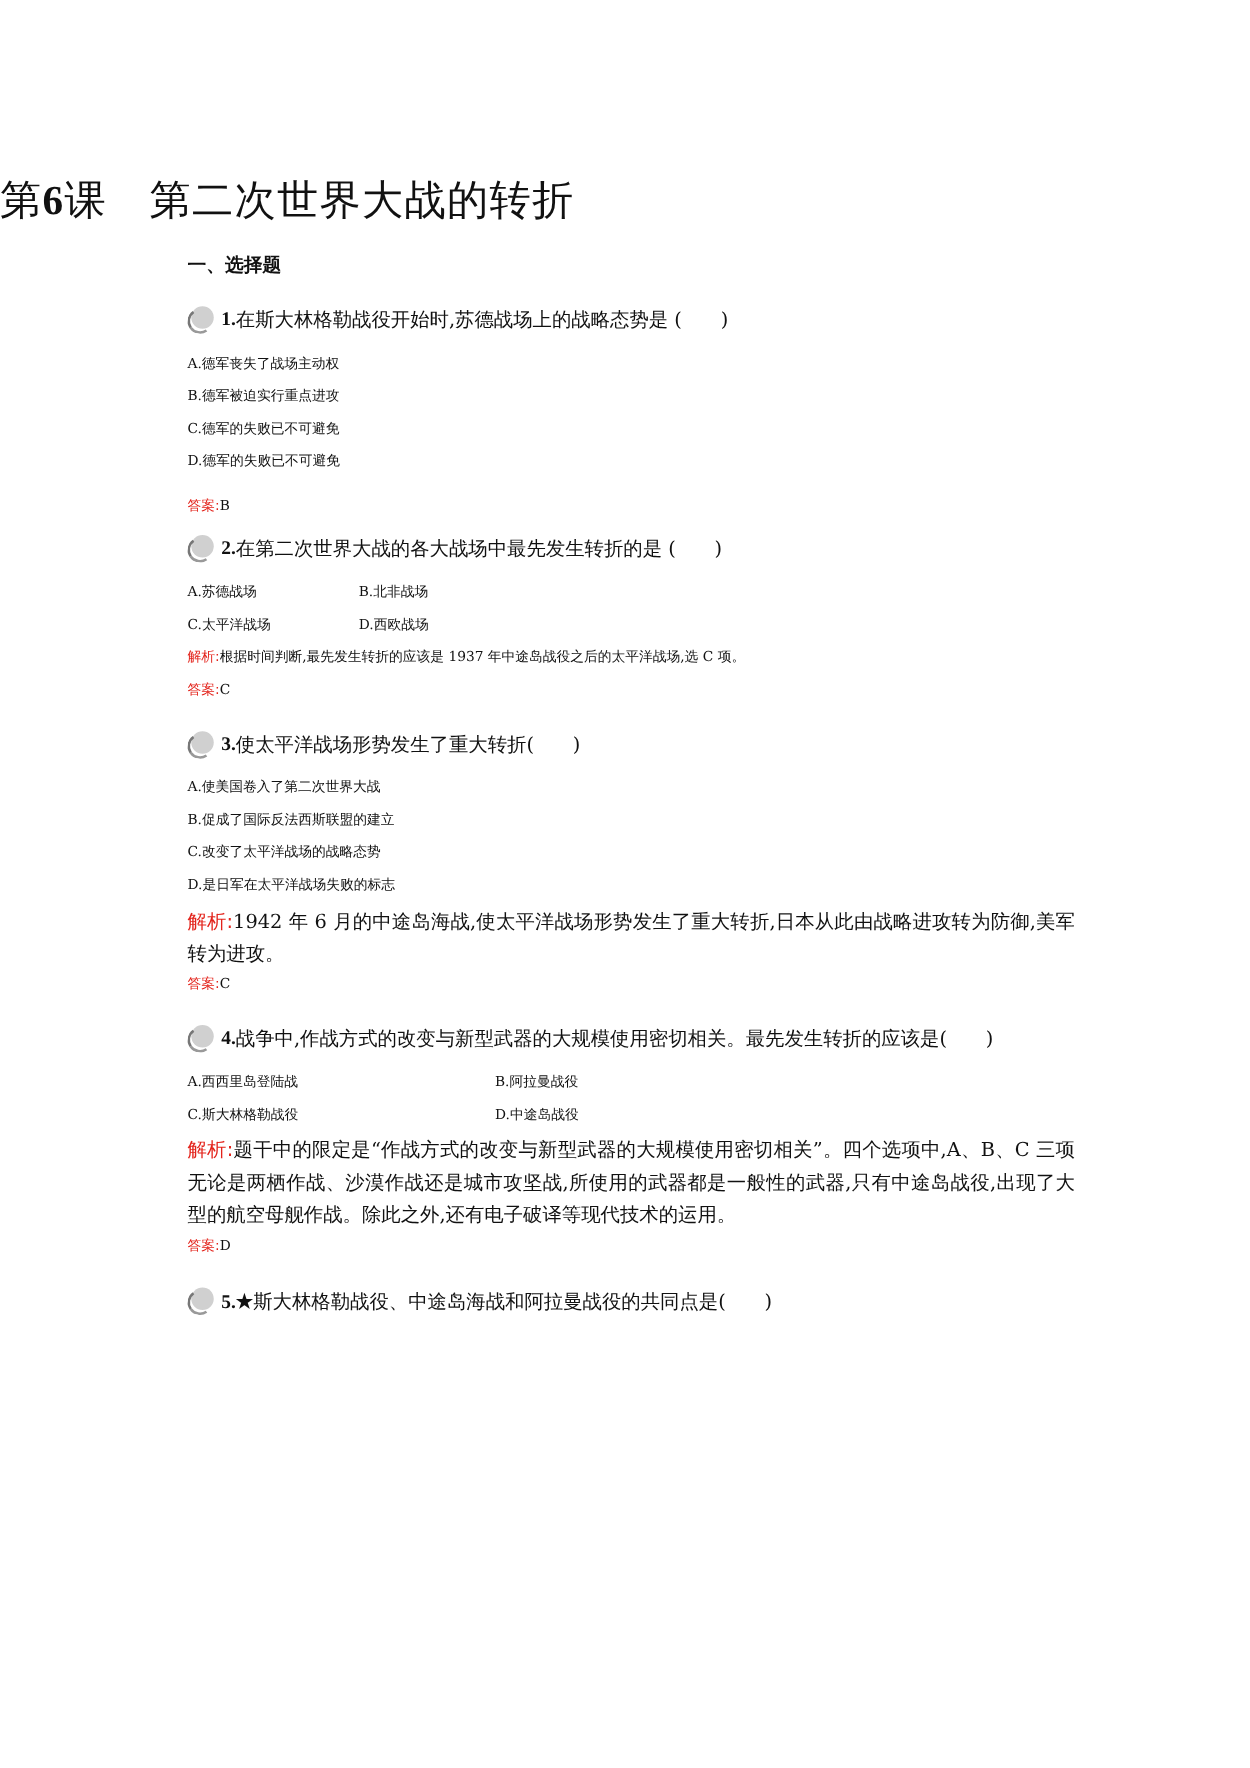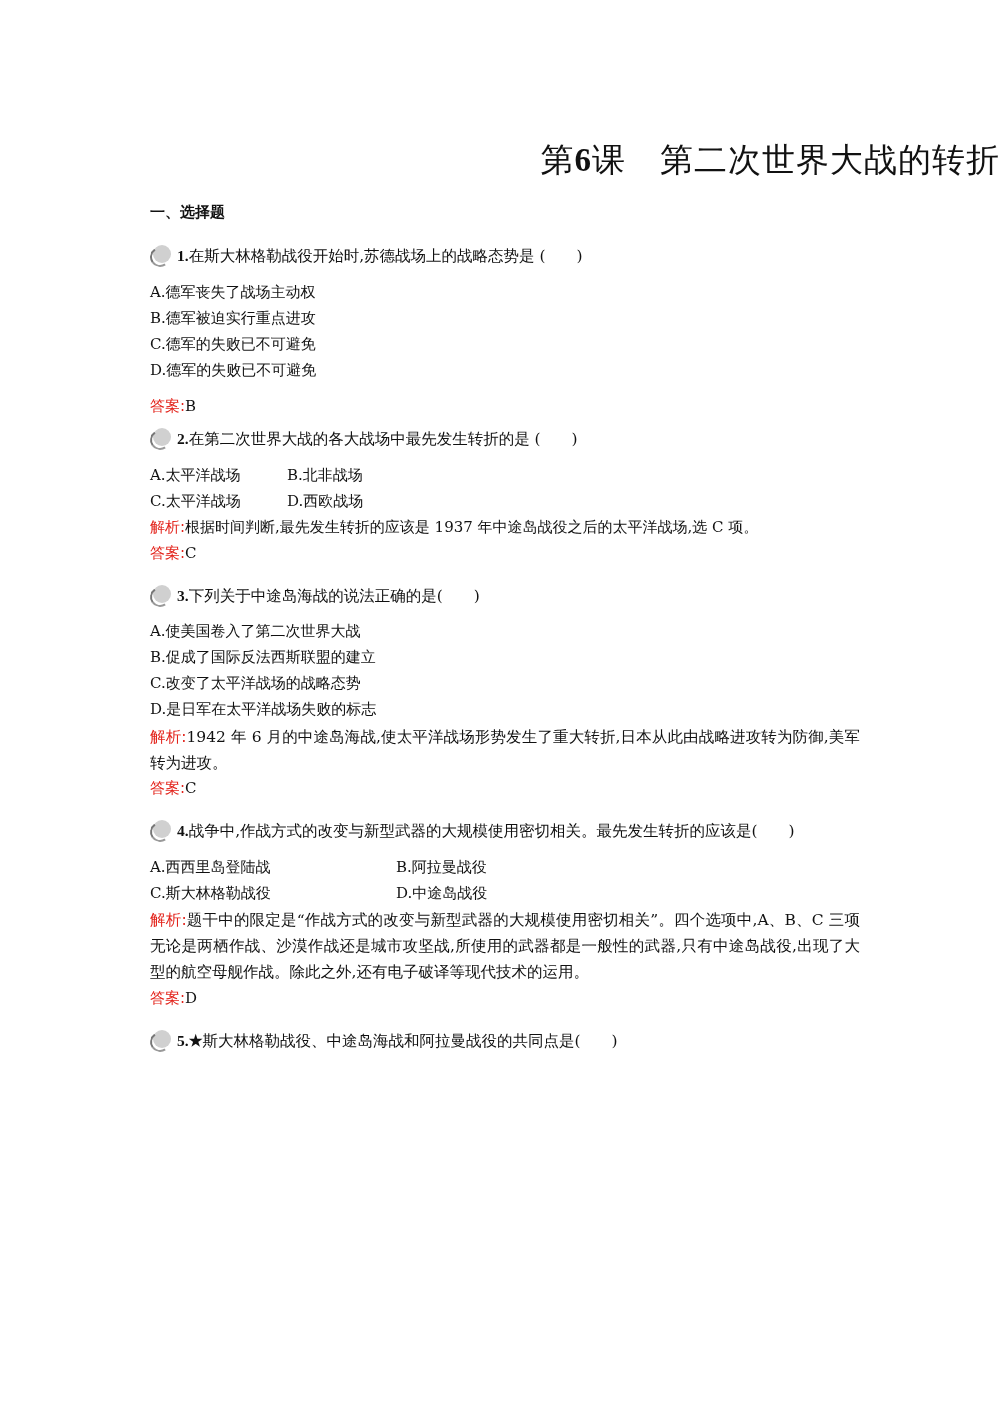--- a/index.html
+++ b/index.html
@@ -1,25 +1,25 @@
 <!DOCTYPE html>
 <html><head>
 <meta charset="utf-8">
 <style>
   html, body { margin:0; padding:0; background:#fff; }
   body { width:1000px; height:1414px; position:relative; font-family:"DejaVu Serif","Liberation Serif",serif; color:#111; }
-  .title { position:absolute; top:138px; left:0; width:1000px; text-align:right; font-family:"DejaVu Sans","Liberation Sans",sans-serif; font-size:33px; letter-spacing:1px; }
+  .title { position:absolute; top:138px; left:0; width:1000px; text-align:left; font-family:"DejaVu Sans","Liberation Sans",sans-serif; font-size:33px; letter-spacing:1px; }
   .title .num { font-family:"Liberation Serif",serif; font-weight:bold; }
   .section { position:absolute; top:203px; left:150px; font-family:"DejaVu Sans","Liberation Sans",sans-serif; font-size:15px; font-weight:bold; }
   .q { position:absolute; left:150px; font-size:15.5px; display:flex; align-items:center; white-space:nowrap; }
   .q .b { font-weight:bold; font-family:"Liberation Serif",serif; }
   .circle { width:22px; height:22px; position:relative; margin-right:5px; }
   .circle::before { content:""; position:absolute; left:3px; top:0; width:18px; height:18px; border-radius:50%; background:#d0d0d0; }
   .circle::after { content:""; position:absolute; left:0; top:2px; width:20px; height:20px; border-radius:50%; border-left:2px solid #777; border-bottom:2px solid #999; border-top:2px solid transparent; border-right:2px solid transparent; box-sizing:border-box; transform:rotate(10deg); }
-  .line { position:absolute; left:150px; font-size:15px; white-space:nowrap; }
+  .line { position:absolute; left:150px; font-size:11px; white-space:nowrap; }
   .red { color:#e3231b; font-family:"DejaVu Sans","Liberation Sans",sans-serif; }
   .expl { position:absolute; left:150px; width:710px; font-size:15.5px; line-height:26px; text-align:justify; }
 </style>
 </head>
 <body>
 
 <div class="title"><span>第</span><span class="num">6</span><span>课　第二次世界大战的转折</span></div>
 <div class="section">一、选择题</div>
 
 <div class="q" style="top:245px;">
@@ -31,31 +31,31 @@
 <div class="line" style="top:309px;">B.德军被迫实行重点进攻</div>
 <div class="line" style="top:335px;">C.德军的失败已不可避免</div>
 <div class="line" style="top:361px;">D.德军的失败已不可避免</div>
 <div class="line" style="top:397px;"><span class="red">答案:</span><span>B</span></div>
 
 <div class="q" style="top:428px;">
     <span class="circle"></span>
     <span class="b">2.</span>
     <span>在第二次世界大战的各大战场中最先发生转折的是 (　　)</span>
   </div>
-<div class="line" style="top:466px;">A.太平洋战场</div>
+<div class="line" style="top:466px;">A.苏德战场</div>
 <div class="line" style="top:466px;left:287px;">B.北非战场</div>
 <div class="line" style="top:492px;">C.太平洋战场</div>
 <div class="line" style="top:492px;left:287px;">D.西欧战场</div>
 <div class="line" style="top:518px;"><span class="red">解析:</span><span>根据时间判断,最先发生转折的应该是 1937 年中途岛战役之后的太平洋战场,选 C 项。</span></div>
 <div class="line" style="top:544px;"><span class="red">答案:</span><span>C</span></div>
 
 <div class="q" style="top:585px;">
     <span class="circle"></span>
     <span class="b">3.</span>
-    <span>下列关于中途岛海战的说法正确的是(　　)</span>
+    <span>使太平洋战场形势发生了重大转折(　　)</span>
   </div>
 <div class="line" style="top:622px;">A.使美国卷入了第二次世界大战</div>
 <div class="line" style="top:648px;">B.促成了国际反法西斯联盟的建立</div>
 <div class="line" style="top:674px;">C.改变了太平洋战场的战略态势</div>
 <div class="line" style="top:700px;">D.是日军在太平洋战场失败的标志</div>
 <div class="expl" style="top:724px;"><span class="red">解析:</span><span>1942 年 6 月的中途岛海战,使太平洋战场形势发生了重大转折,日本从此由战略进攻转为防御,美军转为进攻。</span></div>
 <div class="line" style="top:779px;"><span class="red">答案:</span><span>C</span></div>
 
 <div class="q" style="top:820px;">
     <span class="circle"></span>

